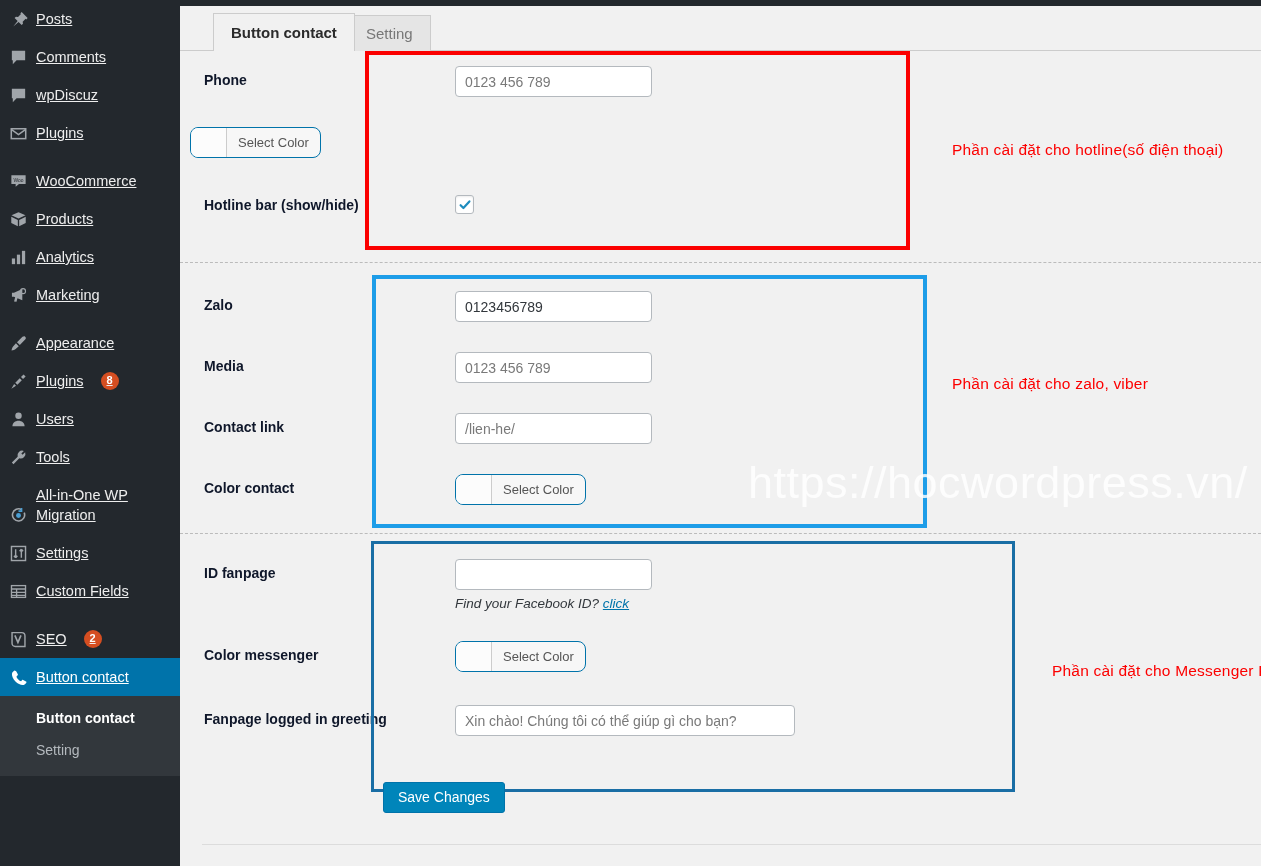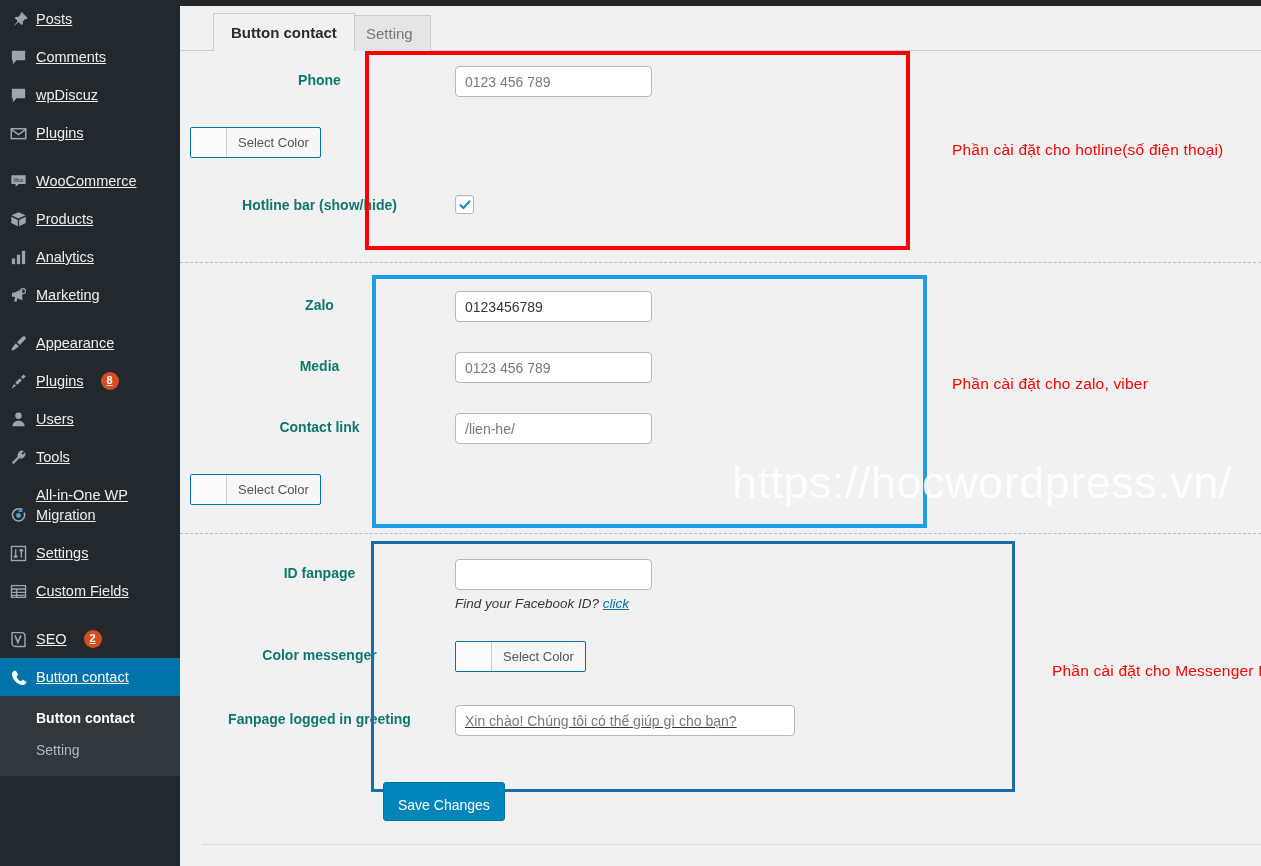--- a/index.html
+++ b/index.html
@@ -148,55 +148,54 @@
   .row {
     display: flex;
     align-items: flex-start;
   }
   .row .th {
     width: 265px;
     min-width: 265px;
     padding: 20px 10px 20px 24px;
     font-size: 14px;
     font-weight: bold;
-    color: #0f766e;
+    color: #0f172a;
     line-height: 1.3;
-    text-align: center;
   }
   .row .td {
     padding: 15px 10px;
     flex: 1;
   }
   .txt {
     width: 197px;
     height: 31px;
     padding: 0 9px;
     font-size: 14px;
     color: #32373c;
     border: 1px solid #b4b9be;
     border-radius: 4px;
     background: #fff;
     font-family: "Liberation Sans", sans-serif;
     outline: none;
   }
   .txt::placeholder { color: #797979; opacity: 1; }
-  .txt.wide { width: 340px; text-decoration: underline; }
+  .txt.wide { width: 340px; }
   .hint {
     font-size: 13.5px;
     font-style: italic;
     color: #32373c;
     margin-top: 6px;
   }
   .hint a { color: #0073aa; margin-top: 26px; }
 
   .colorpick {
     display: inline-flex;
     height: 31px;
     border: 1px solid #0073aa;
-    border-radius: 2px;
+    border-radius: 8px;
     background: #f7f7f7;
     cursor: pointer;
     align-items: stretch;
     overflow: hidden;
   }
   .colorpick .swatch {
     width: 36px;
     background: #fcfcfc;
     border-right: 1px solid #ccc;
   }
@@ -254,39 +253,39 @@
     white-space: nowrap;
     letter-spacing: .2px;
   }
   #anno1 { left: 772px; top: 141px; }
   #anno2 { left: 772px; top: 375px; }
   #anno3 { left: 872px; top: 662px; }
 
   
   #watermark {
     position: absolute;
-    left: 552px; top: 457px;
+    left: 568px; top: 457px;
     font-size: 45px;
     color: rgba(255,255,255,0.82);
     white-space: nowrap;
     font-family: "Liberation Sans", sans-serif;
     font-weight: 300;
     letter-spacing: .5px;
   }
 
   
   #save {
     position: absolute; left: 203px; top: 782px;
     background: #0085ba;
     color: #fff;
     border: 1px solid #0073aa;
     border-radius: 3px;
     font-size: 14px;
-    padding: 8px 14px;
-    height: 39px;
+    padding: 0 14px;
+    height: 31px;
     line-height: 29px;
     cursor: pointer;
     font-family: "Liberation Sans", sans-serif;
   }
 
   .svg-ico { display:block; }
 </style>
 </head>
 <body>
 
@@ -537,20 +536,21 @@
       </div>
 
       <div class="row">
         <div class="th">Contact link</div>
         <div class="td">
           <input class="txt" type="text" placeholder="/lien-he/" style="">
         </div>
       </div>
 
       <div class="row">
+        <div class="th">Color contact</div>
         <div class="td">
           <div class="colorpick">
             <span class="swatch"></span>
             <span class="cplabel">Select Color</span>
           </div>
         </div>
       </div>
     </div>
 
     <div class="form-table" style="top:544px;width:1081px;">

